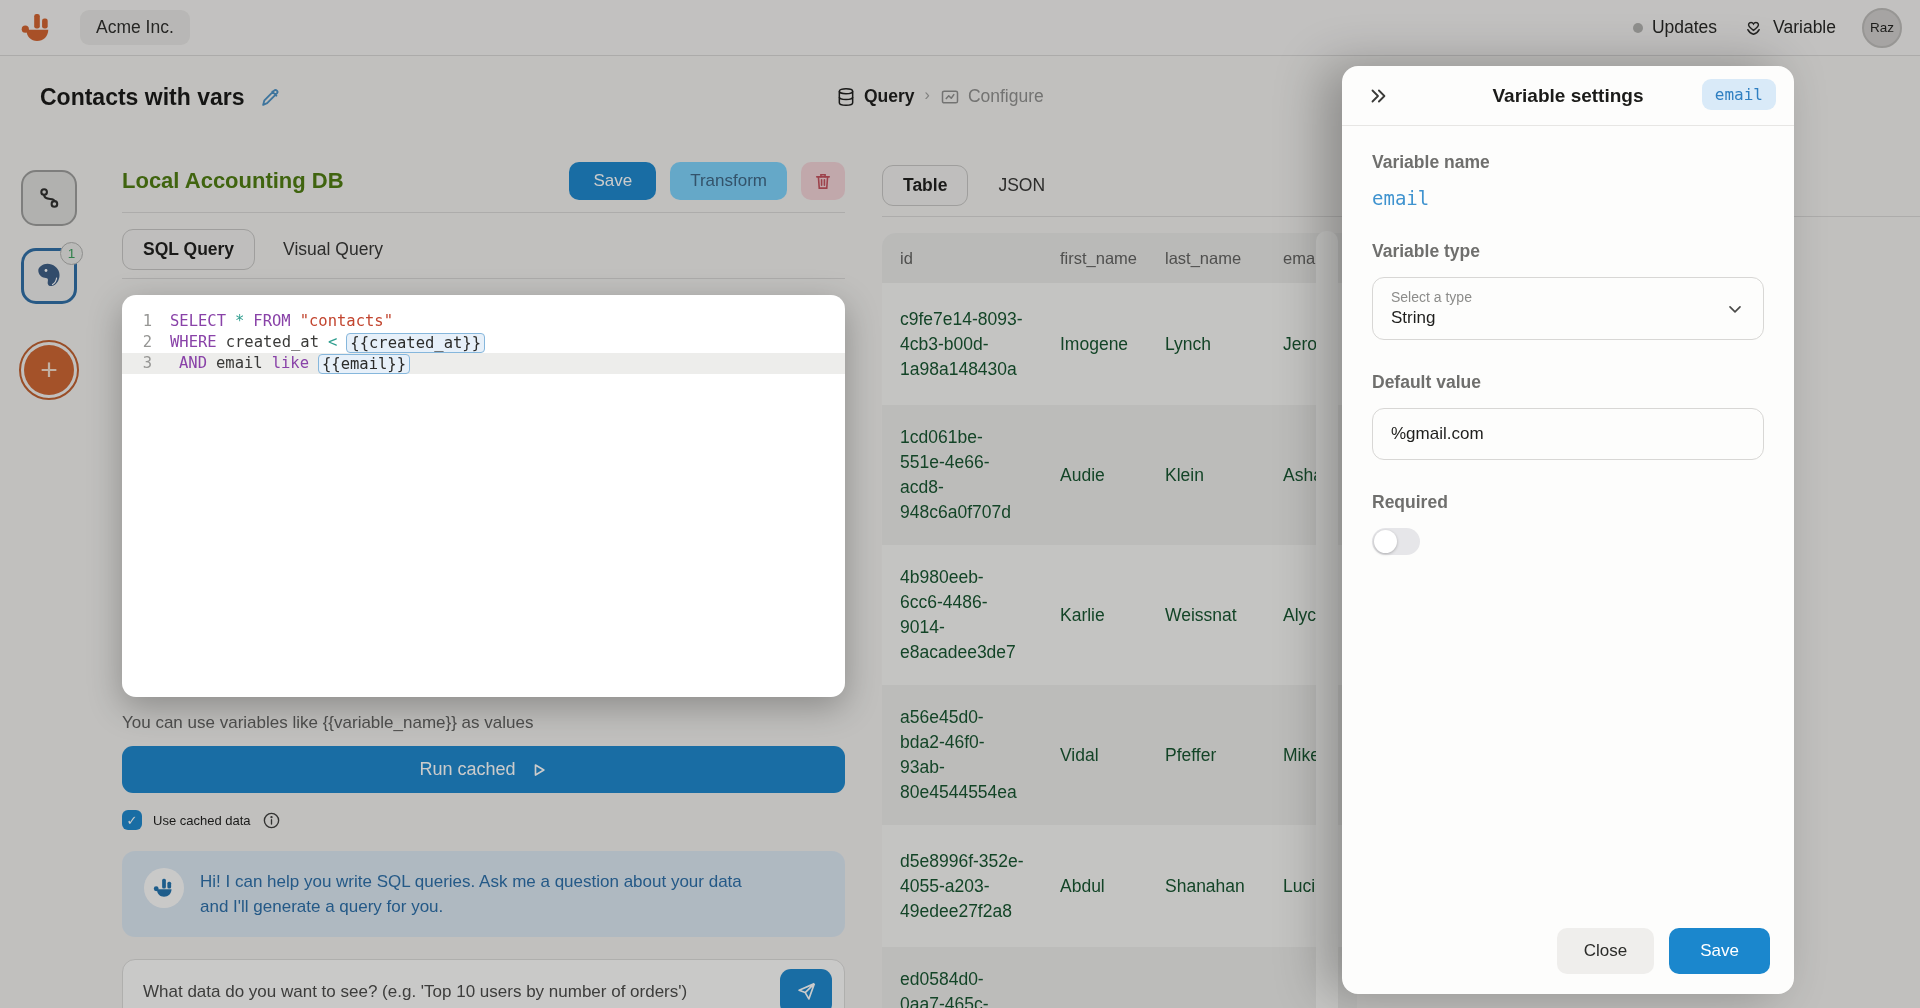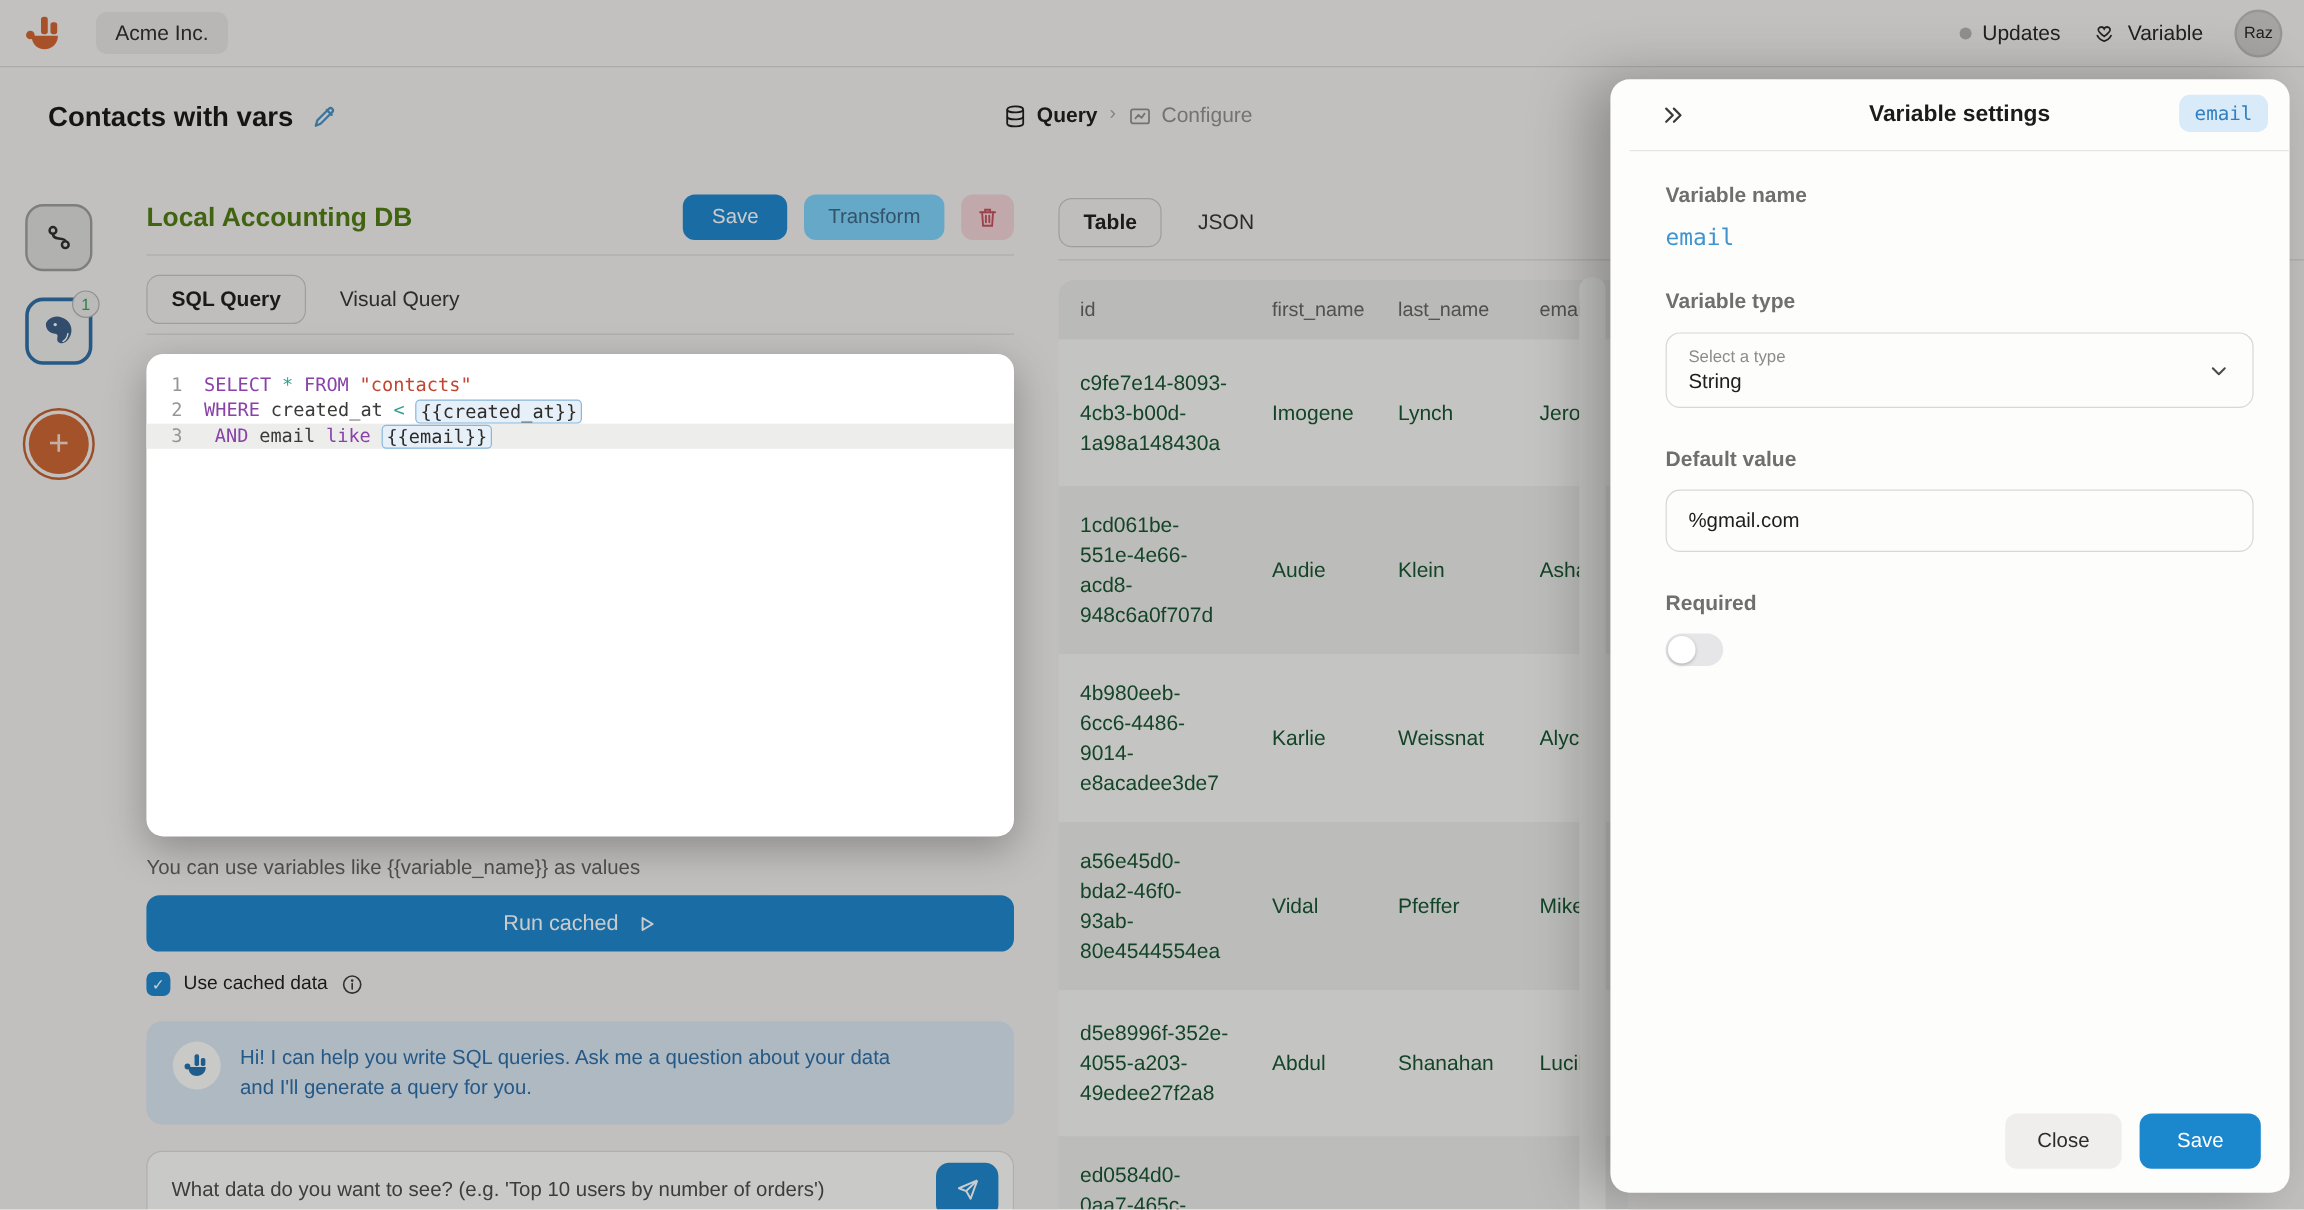--- a/index.html
+++ b/index.html
@@ -72,21 +72,21 @@
              padding:0 3px; color:#2c2c2a; line-height:18px; }
   .indent1 { margin-left:9px; }
 
   .hint { margin-top:16px; font-size:17px; color:#61615f; }
   .run-btn { margin-top:13px; width:100%; height:47px; background:#1b87cd; color:#fff; border:none;
              border-radius:11px; font-size:18px; font-family:inherit; display:flex; align-items:center;
              justify-content:center; gap:12px; cursor:pointer; }
   .cached-row { margin-top:17px; display:flex; align-items:center; gap:11px; }
   .checkbox { width:20px; height:20px; border-radius:6px; background:#1b87cd; color:#fff;
               display:flex; align-items:center; justify-content:center; font-size:13px; }
-  .cached-label { font-size:16px; color:#1c1c1a; }
+  .cached-label { font-size:13px; color:#1c1c1a; }
 
   .ai-box { margin-top:21px; background:#dce8f3; border-radius:13px; padding:17px 22px;
             display:flex; align-items:flex-start; gap:16px; }
   .ai-avatar { width:40px; height:40px; border-radius:50%; background:#fdfdfc; flex:none;
                display:flex; align-items:center; justify-content:center; }
   .ai-text { font-size:17px; line-height:1.47; color:#2a6ea8; max-width:565px; padding-top:2px; }
 
   .chat-box { margin-top:22px; height:66px; background:#fdfdfc; border:1px solid #dcdbd9; border-radius:13px;
               display:flex; align-items:center; padding:0 12px 0 20px; }
   .chat-input { flex:1; border:none; outline:none; background:transparent; font-family:inherit;
@@ -106,22 +106,22 @@
   .trow:nth-child(odd) { background:#ececea; }
   .trow:nth-child(even) { background:#f6f6f4; }
   .cell-id { padding-right:36px; line-height:25px; overflow-wrap:break-word; }
   .cell-email { white-space:nowrap; overflow:hidden; }
   .scroll-strip { position:absolute; left:434px; top:66px; width:22px; height:900px; background:#fbfbf9; border-radius:10px; }
 
   
   .overlay { position:absolute; inset:0; background:rgba(20,20,18,.22); z-index:50; pointer-events:none; }
 
   
-  .panel { position:absolute; left:1342px; top:66px; width:566px; height:928px; background:#fdfdfc;
-           border-radius:16px; z-index:70; box-shadow:-18px 0 50px rgba(0,0,0,.28);padding-left:16px; }
+  .panel { position:absolute; left:1342px; top:66px; width:452px; height:928px; background:#fdfdfc;
+           border-radius:16px; z-index:70; box-shadow:-18px 0 50px rgba(0,0,0,.28); }
   .panel-header { position:relative; height:60px; display:flex; align-items:center; justify-content:center;
                   border-bottom:1px solid #e7e6e4; }
   .panel-title { font-size:19px; font-weight:700; color:#1b1b19; }
   .collapse-btn { position:absolute; left:20px; top:14px; width:32px; height:32px; border:none; background:transparent;
                   color:#3a3a38; display:flex; align-items:center; justify-content:center; cursor:pointer; }
   .panel-badge { position:absolute; right:18px; top:13px; background:#d9eaf8; color:#2f7fc1;
                  font-family:"DejaVu Sans Mono", monospace; font-size:16px; padding:6px 13px; border-radius:9px; }
   .panel-body { padding:26px 30px; }
   .field-label { font-size:17.5px; font-weight:600; color:#6f6f6d; }
   .var-name { margin-top:14px; font-family:"DejaVu Sans Mono", monospace; font-size:19px; color:#3f93cf; }

